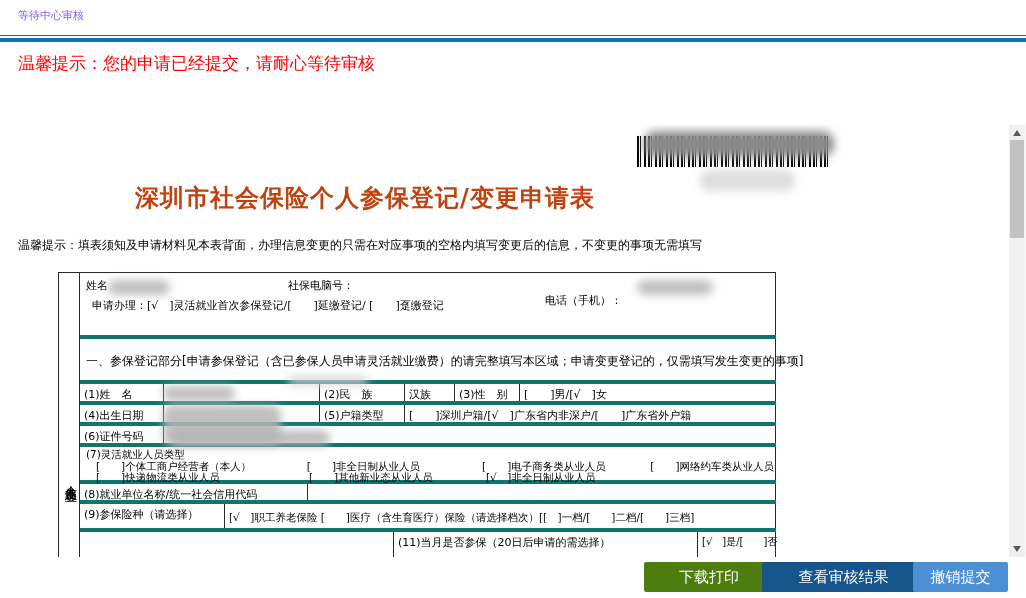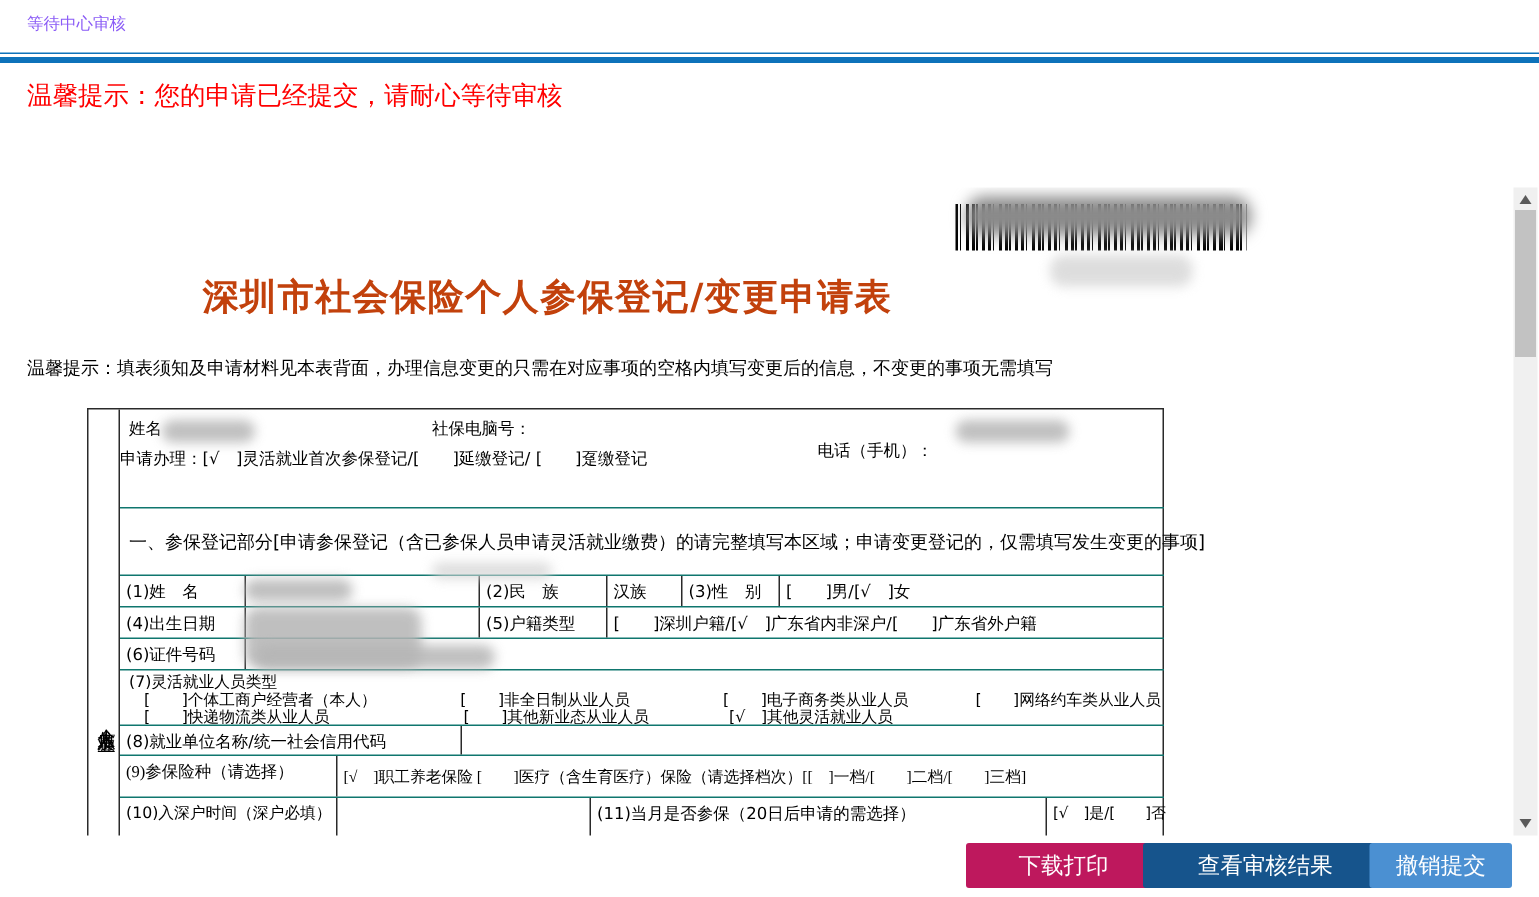--- a/index.html
+++ b/index.html
@@ -27,34 +27,34 @@
   .doc-title { position:absolute; left:130px; top:57px; width:470px; text-align:center;
                font-size:24px; font-weight:bold; color:#c2410c; letter-spacing:1px; }
   .doc-note { position:absolute; left:18px; top:112px; font-size:12px; color:#000; white-space:nowrap; }
 
   
   .tbl { position:absolute; left:58px; top:147px; width:718px; height:286px;
          border:1px solid #2a2a2a; border-bottom:none; font-size:11px; color:#000; }
   .tbl .vline { position:absolute; left:20px; top:0; bottom:0; width:1px; background:#2a2a2a; }
   .side-label { position:absolute; left:3px; top:203px; writing-mode:vertical-lr; text-orientation:upright;
                 font-size:12px; letter-spacing:1px; color:#000; }
-  .row { position:absolute; left:21px; width:696px; border-bottom:1px solid #0f766e; }
+  .row { position:absolute; left:21px; width:696px; border-bottom:4px solid #0f766e; }
   .cell { position:absolute; top:0; bottom:0; border-right:1px solid #2a2a2a; padding:3px 4px; overflow:visible; white-space:nowrap; }
   .cell.noline { border-right:none; }
   .pre { white-space:pre; }
   .abs { position:absolute; white-space:pre; }
 
   .rowA { top:0; height:66px; }
   .rowB { top:66px; height:45px; font-size:12px; padding:14px 6px 0; white-space:nowrap; }
   .rowC { top:111px; height:21px; }
   .rowD { top:132px; height:21px; }
   .rowE { top:153px; height:21px; }
   .rowF { top:174px; height:37px; font-size:10.5px; }
   .rowG { top:211px; height:20px; }
-  .rowH { top:231px; height:28px;font-family:Liberation Serif, serif; }
+  .rowH { top:231px; height:28px; }
   .rowI { top:259px; height:27px; border-bottom:none; }
 
   .fxrow { position:absolute; left:16px; right:2px; display:flex; white-space:pre; }
   .fxrow span { display:block; }
   .fx1 { top:13px; }
   .fx2 { top:24px; }
   .fxrow span:nth-child(1){ width:213px; }
   .fxrow span:nth-child(2){ width:177px; }
   .fxrow span:nth-child(3){ width:170px; }
   .fxrow span:nth-child(4){ flex:1; }
@@ -63,21 +63,21 @@
   .scrollbar { position:absolute; left:1009px; top:125px; width:16px; height:432px; background:#f0f0f0; }
   .sb-up { position:absolute; left:4px; top:5px; width:0; height:0;
            border-left:4px solid transparent; border-right:4px solid transparent; border-bottom:6px solid #5a5a5a; cursor:pointer; }
   .sb-thumb { position:absolute; left:1px; top:15px; width:14px; height:98px; background:#c2c2c2; cursor:pointer; }
   .sb-down { position:absolute; left:4px; bottom:5px; width:0; height:0;
              border-left:4px solid transparent; border-right:4px solid transparent; border-top:6px solid #5a5a5a; cursor:pointer; }
 
   
   .btn { position:absolute; top:562px; height:30px; color:#fff; font-size:15px; text-align:center;
          line-height:30px; border:none; border-radius:2px; cursor:pointer; font-family:inherit; }
-  .btn-download { left:644px; width:130px; background:#be185d; }
+  .btn-download { left:644px; width:130px; background:#4d7c0f; }
   .btn-view { left:762px; width:163px; background:#16548c; }
   .btn-cancel { left:913px; width:95px; background:#4b90d2; }
 </style>
 </head>
 <body>
 
 <div class="page-title">等待中心审核</div>
 
 <div class="topbar-icons">
   
@@ -101,21 +101,21 @@
   <div class="doc-note">温馨提示：填表须知及申请材料见本表背面，办理信息变更的只需在对应事项的空格内填写变更后的信息，不变更的事项无需填写</div>
 
   <div class="tbl">
     <div class="vline"></div>
     <div class="side-label">个人信息及业</div>
 
     <div class="row rowA">
       <span class="abs" style="left:6px; top:5px;">姓名</span>
       <span class="abs" style="left:208px; top:5px;">社保电脑号：</span>
       <span class="abs" style="left:465px; top:20px;">电话（手机）：</span>
-      <span class="abs" style="left:0; top:25px;text-align:right;">申请办理：[√　]灵活就业首次参保登记/[　　]延缴登记/ [　　]趸缴登记</span>
+      <span class="abs" style="left:12px; top:25px;text-align:right;">申请办理：[√　]灵活就业首次参保登记/[　　]延缴登记/ [　　]趸缴登记</span>
     </div>
 
     <div class="row rowB">一、参保登记部分[申请参保登记（含已参保人员申请灵活就业缴费）的请完整填写本区域；申请变更登记的，仅需填写发生变更的事项]</div>
 
     <div class="row rowC">
       <div class="cell" style="left:0; width:84px;">(1)姓　名</div>
       <div class="cell" style="left:84px; width:156px;"></div>
       <div class="cell" style="left:240px; width:85px;">(2)民　族</div>
       <div class="cell" style="left:325px; width:50px;">汉族</div>
       <div class="cell" style="left:375px; width:65px;">(3)性　别</div>
@@ -138,36 +138,35 @@
       <span class="abs" style="left:6px; top:1px;">(7)灵活就业人员类型</span>
       <div class="fxrow fx1">
         <span>[　　]个体工商户经营者（本人）</span>
         <span>[　　]非全日制从业人员</span>
         <span>[　　]电子商务类从业人员</span>
         <span>[　　]网络约车类从业人员</span>
       </div>
       <div class="fxrow fx2">
         <span>[　　]快递物流类从业人员</span>
         <span>[　　]其他新业态从业人员</span>
-        <span>[√　]其他灵活就业人员</span>
+        <span>[√　]非全日制从业人员</span>
       </div>
     </div>
 
     <div class="row rowG">
       <div class="cell" style="left:0; width:228px;">(8)就业单位名称/统一社会信用代码</div>
       <div class="cell noline" style="left:228px; width:468px;"></div>
     </div>
 
     <div class="row rowH">
       <div class="cell" style="left:0; width:145px;">(9)参保险种（请选择）</div>
       <div class="cell noline pre" style="left:145px; width:551px; font-size:10.5px; padding-top:7px;">[√　]职工养老保险 [　　]医疗（含生育医疗）保险（请选择档次）[[　]一档/[　　]二档/[　　]三档]</div>
     </div>
 
     <div class="row rowI">
-      <div class="cell" style="left:0; width:145px; font-size:10.5px;">(10)入深户时间（深户必填）</div>
       <div class="cell" style="left:145px; width:169px;"></div>
       <div class="cell" style="left:314px; width:304px;">(11)当月是否参保（20日后申请的需选择）</div>
       <div class="cell noline pre" style="left:618px; width:78px; font-size:10px;">[√　]是/[　　]否</div>
     </div>
   </div>
 
   <div class="blob" style="left:108px; top:155px; width:62px; height:15px;"></div>
   <div class="blob" style="left:637px; top:155px; width:76px; height:15px;"></div>
   <div class="blob light" style="left:288px; top:250px; width:80px; height:11px;"></div>
   <div class="blob" style="left:163px; top:261px; width:72px; height:15px;"></div>

